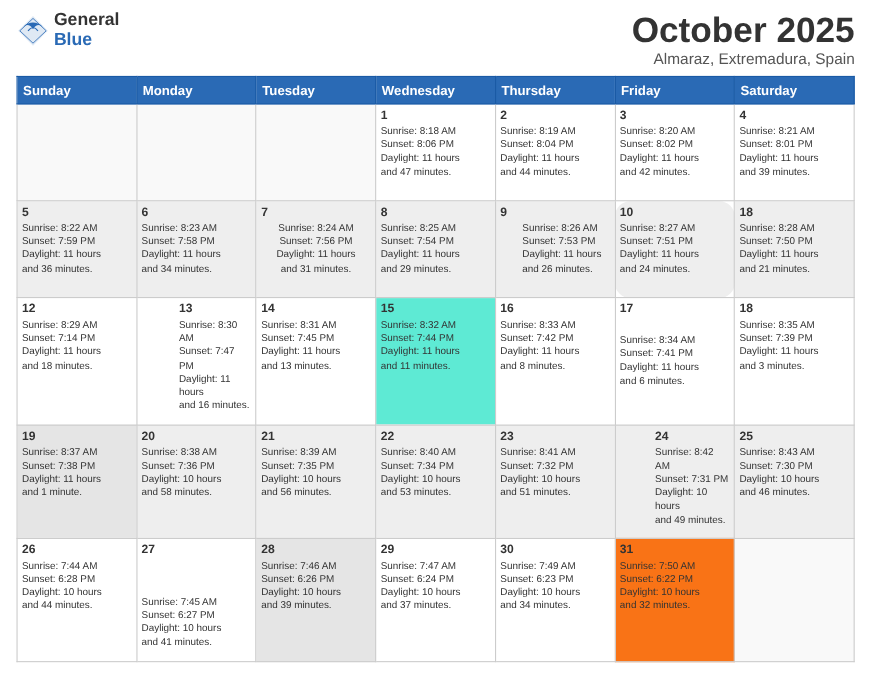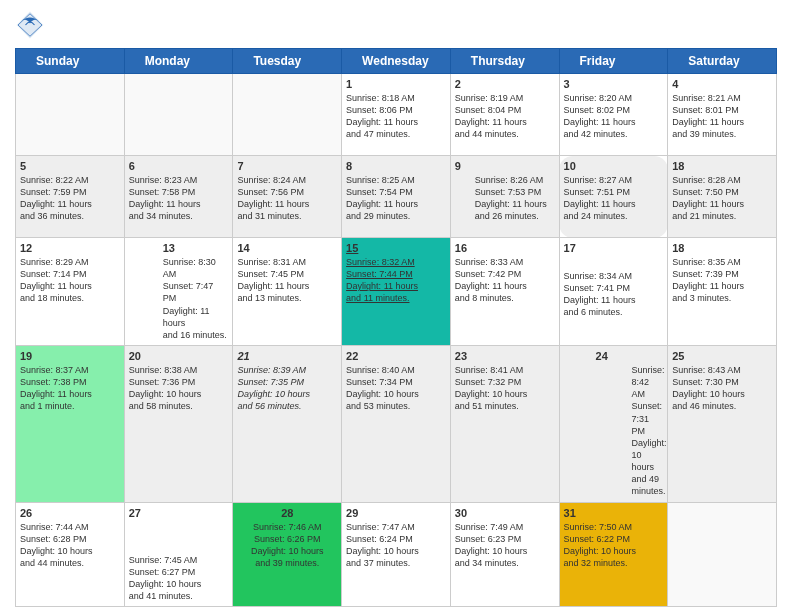--- a/index.html
+++ b/index.html
@@ -64,21 +64,21 @@
       flex: 1;
       border-collapse: collapse;
       width: 100%;
       table-layout: fixed;
     }
     .calendar th {
       background: #2a6ab5;
       color: #fff;
       font-size: 12px;
       font-weight: bold;
-      padding: 5px 20px;
+      padding: 5px 5px;
       text-align: left;
       border: 1px solid #1a5aa5;
     }
     .calendar td {
       border: 1px solid #ccc;
       vertical-align: top;
       padding: 4px 4px;
       font-size: 9.5px;
       color: #333;
       background: #fff;
@@ -112,20 +112,28 @@
 <div class="page">
   <div class="header">
     <div class="logo">
       <svg class="logo-icon" viewBox="0 0 40 40">
         <polygon points="20,2 38,20 20,38 2,20" fill="#2a6ab5" opacity="0.15"></polygon>
         <polygon points="20,5 36,20 20,35 4,20" fill="none" stroke="#2a6ab5" stroke-width="1"></polygon>
 
         <path d="M8,15 Q20,5 32,15 Q25,10 20,18 Q15,10 8,15Z" fill="#2a6ab5"></path>
         <path d="M14,20 Q20,12 26,20" fill="none" stroke="#2a6ab5" stroke-width="1.5"></path>
       </svg>
+      <div class="logo-text">
+        <span class="logo-general">General</span>
+        <span class="logo-blue">Blue</span>
+      </div>
+    </div>
+    <div class="title-block">
+      <div class="month-title">October 2025</div>
+      <div class="location">Almaraz, Extremadura, Spain</div>
     </div>
   </div>
 
   <table class="calendar">
     <thead>
       <tr>
         <th>Sunday</th>
         <th>Monday</th>
         <th>Tuesday</th>
         <th>Wednesday</th>
@@ -178,21 +186,21 @@
           </td>
           <td style="background: rgb(238, 238, 238);">
             <span class="day-num">6</span>
             <div class="day-info" style="white-space: pre-line;">Sunrise: 8:23 AM
 Sunset: 7:58 PM
 Daylight: 11 hours
 and 34 minutes.</div>
           </td>
           <td style="background: rgb(238, 238, 238);">
             <span class="day-num">7</span>
-            <div class="day-info" style="white-space: pre-line;">Sunrise: 8:24 AM
+            <div class="day-info" style="white-space: pre-line; text-align: center;">Sunrise: 8:24 AM
 Sunset: 7:56 PM
 Daylight: 11 hours
 and 31 minutes.</div>
           </td>
           <td style="background: rgb(238, 238, 238);">
             <span class="day-num">8</span>
             <div class="day-info" style="white-space: pre-line;">Sunrise: 8:25 AM
 Sunset: 7:54 PM
 Daylight: 11 hours
 and 29 minutes.</div>
@@ -234,21 +242,21 @@
 Daylight: 11 hours
 and 16 minutes.</div>
           </td>
           <td style="background: rgb(255, 255, 255);">
             <span class="day-num">14</span>
             <div class="day-info" style="white-space: pre-line;">Sunrise: 8:31 AM
 Sunset: 7:45 PM
 Daylight: 11 hours
 and 13 minutes.</div>
           </td>
-          <td style="background: #14b8a6; text-decoration: underline;">
+          <td style="background: #5eead4;">
             <span class="day-num">15</span>
             <div class="day-info" style="white-space: pre-line;">Sunrise: 8:32 AM
 Sunset: 7:44 PM
 Daylight: 11 hours
 and 11 minutes.</div>
           </td>
           <td style="background: rgb(255, 255, 255);">
             <span class="day-num">16</span>
             <div class="day-info" style="white-space: pre-line;">Sunrise: 8:33 AM
 Sunset: 7:42 PM
@@ -264,35 +272,35 @@
           </td>
           <td style="background: rgb(255, 255, 255);">
             <span class="day-num">18</span>
             <div class="day-info" style="white-space: pre-line;">Sunrise: 8:35 AM
 Sunset: 7:39 PM
 Daylight: 11 hours
 and 3 minutes.</div>
           </td>
         </tr>
         <tr>
-          <td style="background: #86efac;">
+          <td style="background: #e5e5e5;">
             <span class="day-num">19</span>
             <div class="day-info" style="white-space: pre-line;">Sunrise: 8:37 AM
 Sunset: 7:38 PM
 Daylight: 11 hours
 and 1 minute.</div>
           </td>
           <td style="background: rgb(238, 238, 238);">
             <span class="day-num">20</span>
             <div class="day-info" style="white-space: pre-line;">Sunrise: 8:38 AM
 Sunset: 7:36 PM
 Daylight: 10 hours
 and 58 minutes.</div>
           </td>
-          <td style="background: rgb(238, 238, 238); font-style: italic;">
+          <td style="background: rgb(238, 238, 238);">
             <span class="day-num">21</span>
             <div class="day-info" style="white-space: pre-line;">Sunrise: 8:39 AM
 Sunset: 7:35 PM
 Daylight: 10 hours
 and 56 minutes.</div>
           </td>
           <td style="background: rgb(238, 238, 238);">
             <span class="day-num">22</span>
             <div class="day-info" style="white-space: pre-line;">Sunrise: 8:40 AM
 Sunset: 7:34 PM
@@ -301,21 +309,21 @@
           </td>
           <td style="background: rgb(238, 238, 238);">
             <span class="day-num">23</span>
             <div class="day-info" style="white-space: pre-line;">Sunrise: 8:41 AM
 Sunset: 7:32 PM
 Daylight: 10 hours
 and 51 minutes.</div>
           </td>
           <td style="background: rgb(238, 238, 238); padding-left: 36px;">
             <span class="day-num">24</span>
-            <div class="day-info" style="white-space: pre-line; margin-left: 36px;">Sunrise: 8:42 AM
+            <div class="day-info" style="white-space: pre-line;">Sunrise: 8:42 AM
 Sunset: 7:31 PM
 Daylight: 10 hours
 and 49 minutes.</div>
           </td>
           <td style="background: rgb(238, 238, 238);">
             <span class="day-num">25</span>
             <div class="day-info" style="white-space: pre-line;">Sunrise: 8:43 AM
 Sunset: 7:30 PM
 Daylight: 10 hours
 and 46 minutes.</div>
@@ -329,42 +337,42 @@
 Daylight: 10 hours
 and 44 minutes.</div>
           </td>
           <td style="background: rgb(255, 255, 255);">
             <span class="day-num">27</span>
             <div class="day-info" style="white-space: pre-line; margin-top: 35px;">Sunrise: 7:45 AM
 Sunset: 6:27 PM
 Daylight: 10 hours
 and 41 minutes.</div>
           </td>
-          <td style="background: #22c55e; text-align: center;">
+          <td style="background: #e5e5e5;">
             <span class="day-num">28</span>
             <div class="day-info" style="white-space: pre-line;">Sunrise: 7:46 AM
 Sunset: 6:26 PM
 Daylight: 10 hours
 and 39 minutes.</div>
           </td>
           <td style="background: rgb(255, 255, 255);">
             <span class="day-num">29</span>
             <div class="day-info" style="white-space: pre-line;">Sunrise: 7:47 AM
 Sunset: 6:24 PM
 Daylight: 10 hours
 and 37 minutes.</div>
           </td>
           <td style="background: rgb(255, 255, 255);">
             <span class="day-num">30</span>
             <div class="day-info" style="white-space: pre-line;">Sunrise: 7:49 AM
 Sunset: 6:23 PM
 Daylight: 10 hours
 and 34 minutes.</div>
           </td>
-          <td style="background: #eab308;">
+          <td style="background: #f97316;">
             <span class="day-num">31</span>
             <div class="day-info" style="white-space: pre-line;">Sunrise: 7:50 AM
 Sunset: 6:22 PM
 Daylight: 10 hours
 and 32 minutes.</div>
           </td>
           <td class="empty" style="background: rgb(245, 245, 245);"></td>
         </tr>
       </tbody>
   </table>

